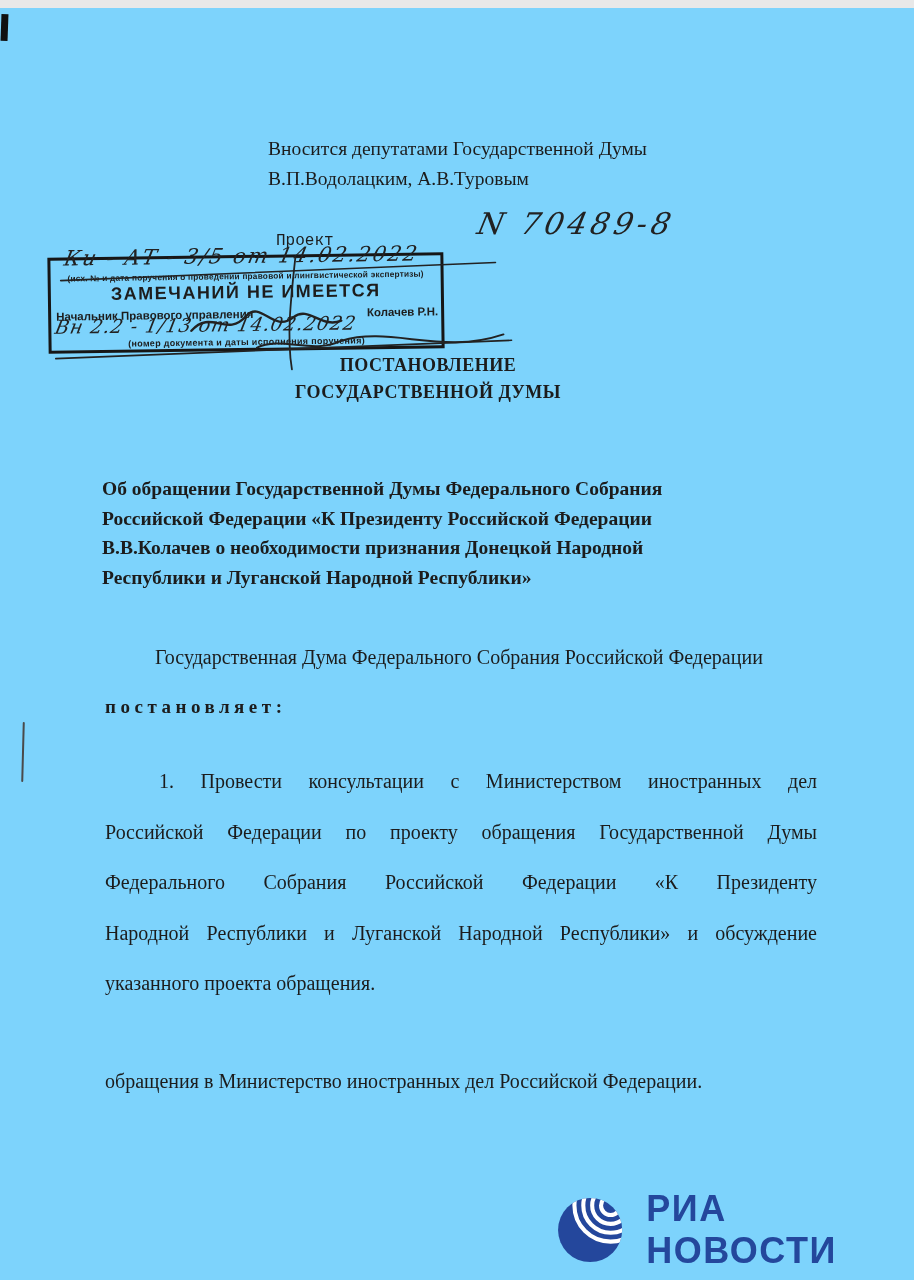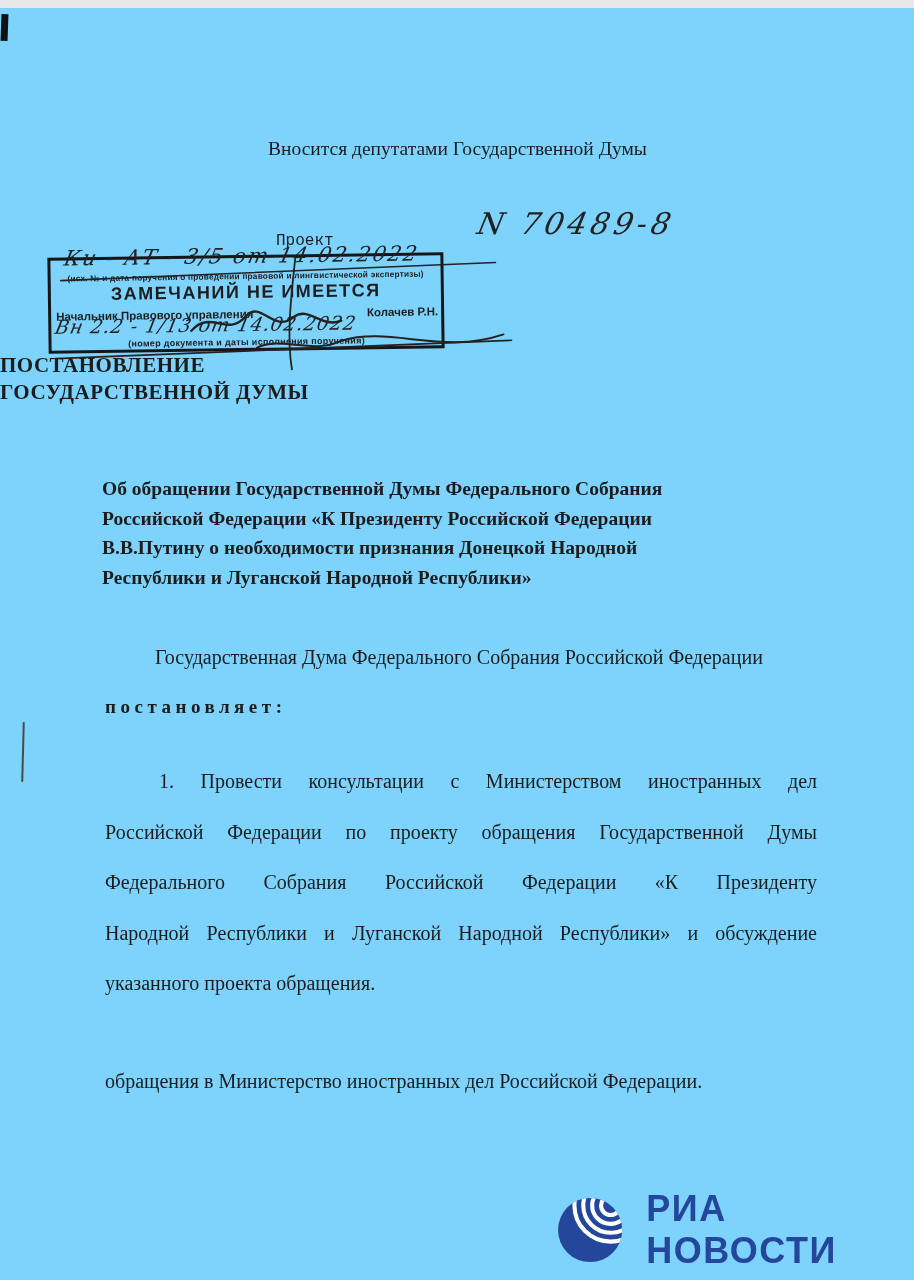--- a/index.html
+++ b/index.html
@@ -37,21 +37,21 @@
   .hw { font-family:"DejaVu Serif", serif; font-style:italic; transform: skewX(-12deg); color:#222; white-space:nowrap; }
   .stamp-hw-top { position:absolute; left:14px; top:-14px; font-size:21px; letter-spacing:2px; width:440px; }
   .stamp-caption-top { position:absolute; left:0; top:13px; width:100%; text-align:center; font-size:8.3px; font-weight:bold; letter-spacing:0.2px; }
   .stamp-verdict { position:absolute; left:0; top:24px; width:100%; text-align:center; font-size:18px; font-weight:bold; letter-spacing:1.5px; }
   .stamp-official { position:absolute; left:5px; top:50px; width:382px; font-size:11.5px; font-weight:bold; display:flex; justify-content:space-between; }
   .stamp-hw-doc { position:absolute; left:4px; top:55px; font-size:19px; letter-spacing:1px; width:470px; }
   .stamp-caption-doc { position:absolute; left:0; bottom:1px; width:100%; text-align:center; font-size:9px; font-weight:bold; letter-spacing:0.3px; }
   .stamp-svg { position:absolute; left:-10px; top:-20px; width:480px; height:140px; pointer-events:none; }
 
   
-  .doc-heading { position:absolute; left:0; top:344px; width:856px; font-weight:bold; font-size:21px; line-height:27px; letter-spacing:0.5px; }
+  .doc-heading { position:absolute; left:0; top:344px; width:856px; text-align:center; font-weight:bold; font-size:18px; line-height:27px; letter-spacing:0.5px; }
   .doc-title { position:absolute; left:102px; top:466px; width:710px; text-align:left; font-weight:bold; font-size:19.5px; line-height:29.5px; }
 
   
   .intro { position:absolute; left:105px; top:638px; width:710px; font-size:20px; padding-left:50px; box-sizing:border-box; }
   .resolves { position:absolute; left:105px; top:688px; font-size:19px; font-weight:bold; letter-spacing:4.5px; }
   .para { position:absolute; left:105px; width:712px; font-size:20px; }
   .para-1 { top:748px; }
   .para-2 { top:1048px; }
   .pline { line-height:50.5px; text-align:justify; text-align-last:justify; }
   .pline-last { line-height:50.5px; text-align:right; text-align-last:left; }
@@ -65,20 +65,21 @@
 </head>
 <body>
 
 <div class="page">
 
   <div class="corner-mark"></div>
   <div class="edge-line"></div>
 
   <div class="submitted">
     <div>Вносится депутатами Государственной Думы</div>
+    <div>В.П.Водолацким, А.В.Туровым</div>
   </div>
 
   <div class="regnum hw">N 70489-8</div>
 
   <div class="draft">Проект</div>
 
   <div class="stamp">
     <div class="stamp-hw-top hw">Ки - АТ - 3/5 от 14.02.2022</div>
     <div class="stamp-caption-top">(исх. № и дата поручения о проведении правовой и лингвистической экспертизы)</div>
     <div class="stamp-verdict">ЗАМЕЧАНИЙ НЕ ИМЕЕТСЯ</div>
@@ -98,21 +99,21 @@
   </div>
 
   <div class="doc-heading">
     <div>ПОСТАНОВЛЕНИЕ</div>
     <div>ГОСУДАРСТВЕННОЙ ДУМЫ</div>
   </div>
 
   <div class="doc-title">
     <div>Об обращении Государственной Думы Федерального Собрания</div>
     <div>Российской Федерации «К Президенту Российской Федерации</div>
-    <div>В.В.Путину о необходимости признания Донецкой Народной</div>
+    <div>В.В.Колачев о необходимости признания Донецкой Народной</div>
     <div>Республики и Луганской Народной Республики»</div>
   </div>
 
   <div class="intro">Государственная Дума Федерального Собрания Российской Федерации</div>
   <div class="resolves">постановляет:</div>
 
   <div class="para para-1">
     <div class="pline indent">1.  Провести консультации с Министерством иностранных дел</div>
     <div class="pline">Российской Федерации по проекту обращения Государственной Думы</div>
     <div class="pline">Федерального Собрания Российской Федерации «К Президенту</div>

